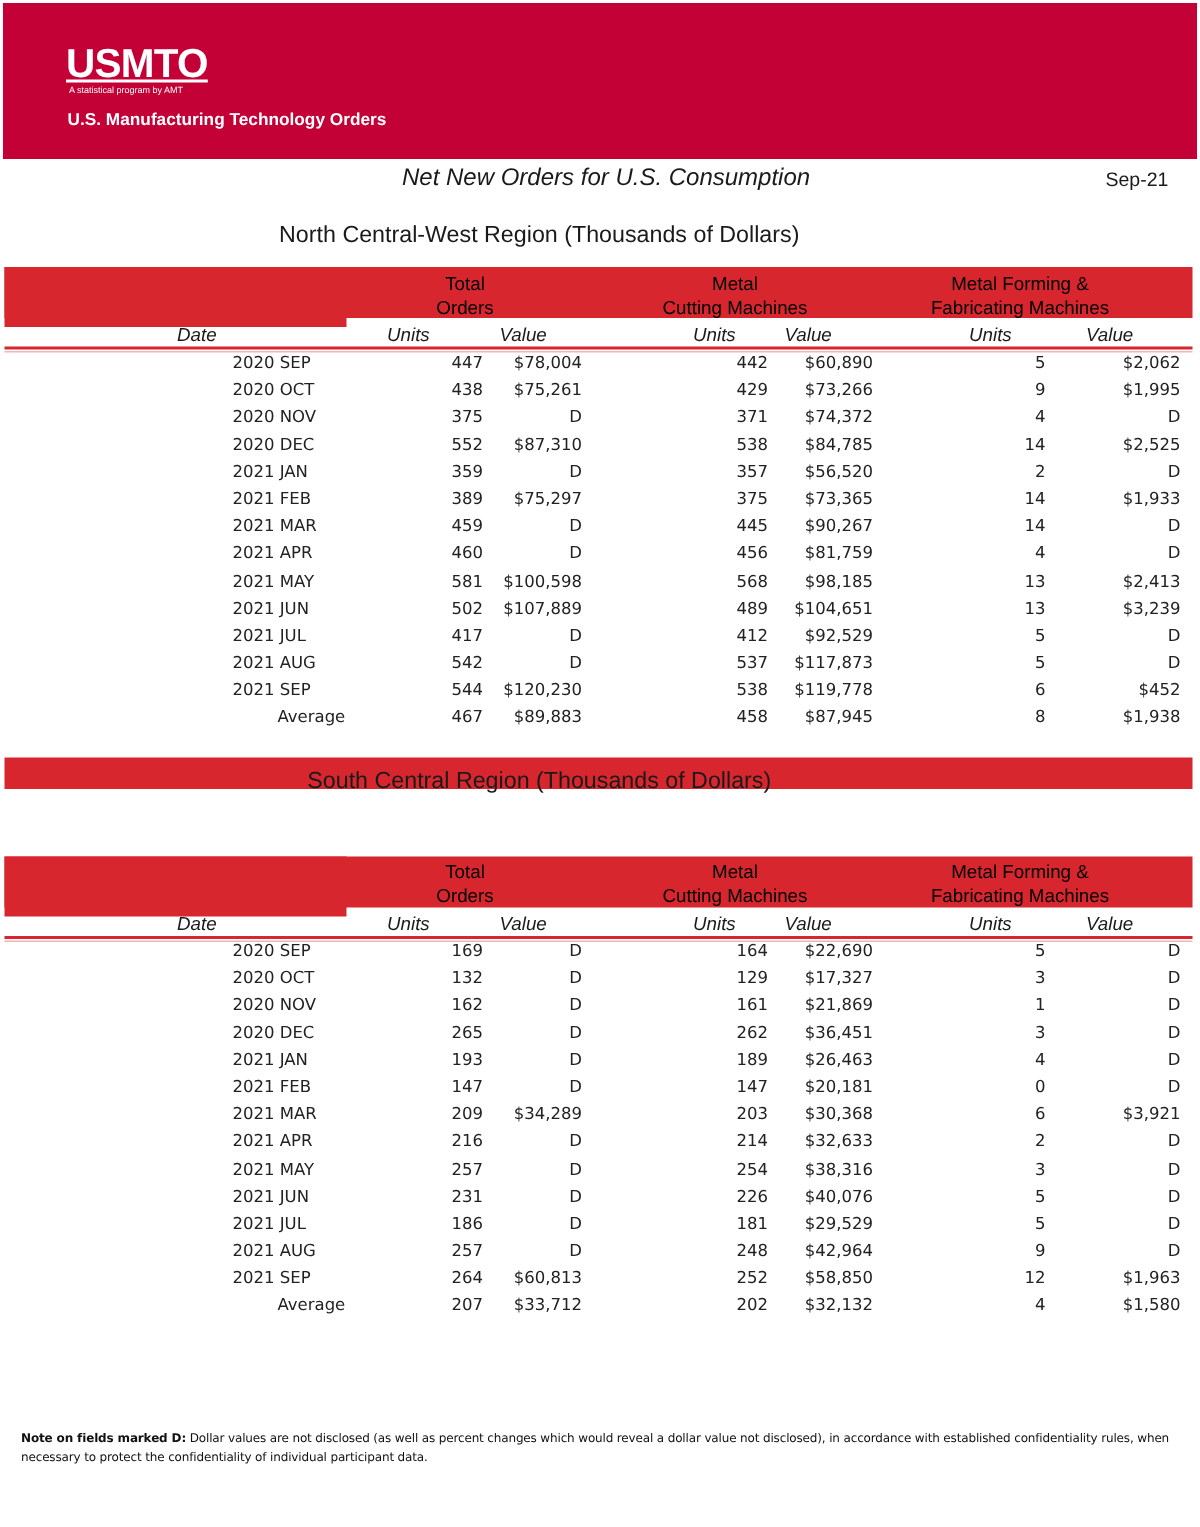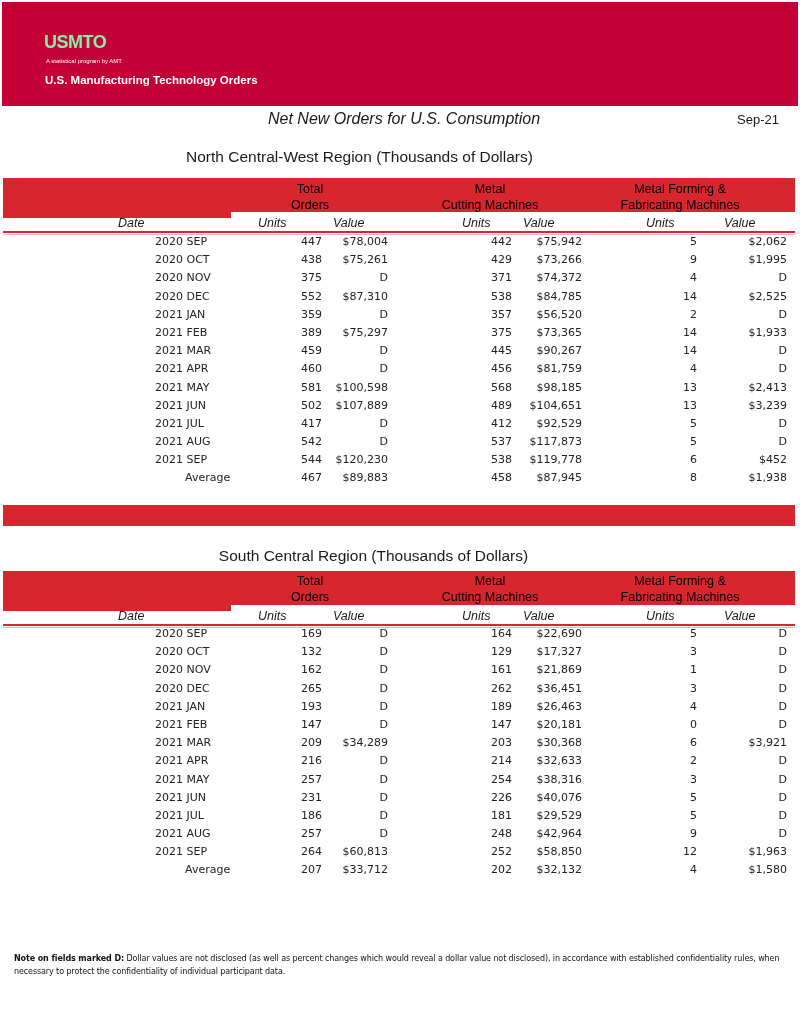--- a/index.html
+++ b/index.html
@@ -1,18 +1,18 @@
 <!DOCTYPE html>
 <html><head>
 <meta charset="utf-8">
 <style>
   html, body { margin: 0; padding: 0; background: #ffffff; }
   body { width: 800px; height: 1018px; position: relative; overflow: hidden; font-family: "Liberation Sans", sans-serif; color: #1a1a1a; }
   .banner { position: absolute; left: 2px; top: 2px; width: 796px; height: 104px; background: #c30136; }
-  .logo { position: absolute; left: 42px; top: 25px; color: #86efac; font-family: "Liberation Sans", sans-serif; font-weight: bold; font-size: 18px; letter-spacing: -0.5px; line-height: 30px; }
+  .logo { position: absolute; left: 42px; top: 25px; color: #ffffff; font-family: "Liberation Sans", sans-serif; font-weight: bold; font-size: 27px; letter-spacing: -0.5px; line-height: 30px; text-decoration: underline; }
   .logo-sub { position: absolute; left: 44px; top: 55px; color: #fff; font-size: 6px; line-height: 8px; }
   .banner-title { position: absolute; left: 43px; top: 71px; color: #fff; font-weight: bold; font-size: 11.5px; line-height: 14px; }
   .report-title { position: absolute; left: 268px; top: 109px; font-style: italic; font-size: 16px; line-height: 20px; }
   .report-date { position: absolute; left: 737px; top: 111px; font-size: 13px; line-height: 18px; }
   .region-title { position: absolute; font-size: 15.5px; line-height: 20px; width: 719px; text-align: center; left: 0; }
   .hdr-red { position: absolute; left: 3px; width: 792px; height: 34px; background: #d7262e; }
   .hdr-red-left { position: absolute; left: 3px; width: 228px; height: 40px; background: #d7262e; }
   .group-label { position: absolute; color: #000000; font-size: 12.5px; line-height: 16px; text-align: center; }
   .col-head { position: absolute; font-size: 12.5px; line-height: 16px; color: #1a1a1a; font-style: italic; }
   .hdr-line { position: absolute; left: 3px; width: 792px; height: 2px; background: #d7262e; }
@@ -66,21 +66,21 @@
 
 <div class="hdr-line" style="top:231px;"></div>
 <div class="hdr-line-thin" style="top:234px;"></div>
 
 <div class="rows" style="top:233px;">
   <div class="row">
       <span class="c-date">2020 SEP</span>
       <span class="c-tu">447</span>
       <span class="c-tv">$78,004</span>
       <span class="c-mu">442</span>
-      <span class="c-mv">$75,942</span>
+      <span class="c-mv">$60,890</span>
       <span class="c-fu">5</span>
       <span class="c-fv">$2,062</span>
     </div>
   <div class="row">
       <span class="c-date">2020 OCT</span>
       <span class="c-tu">438</span>
       <span class="c-tv">$75,261</span>
       <span class="c-mu">429</span>
       <span class="c-mv">$73,266</span>
       <span class="c-fu">9</span>
@@ -191,21 +191,21 @@
       <span class="c-tv">$89,883</span>
       <span class="c-mu">458</span>
       <span class="c-mv">$87,945</span>
       <span class="c-fu">8</span>
       <span class="c-fv">$1,938</span>
     </div>
 </div>
 
 <div class="separator-band"></div>
 
-<div class="region-title" style="top:546px;padding-left:14px;">South Central Region (Thousands of Dollars)</div>
+<div class="region-title" style="top:511px;">South Central Region (Thousands of Dollars)</div>
 
 <div class="hdr-red" style="top:571px;"></div>
 <div class="hdr-red-left" style="top:571px;"></div>
 
 <div class="group-label" style="left:260px; width:100px; top:573px;">Total</div>
 <div class="group-label" style="left:260px; width:100px; top:589px;">Orders</div>
 <div class="group-label" style="left:420px; width:140px; top:573px;">Metal</div>
 <div class="group-label" style="left:420px; width:140px; top:589px;">Cutting Machines</div>
 <div class="group-label" style="left:600px; width:160px; top:573px;">Metal Forming &amp;</div>
 <div class="group-label" style="left:600px; width:160px; top:589px;">Fabricating Machines</div>

